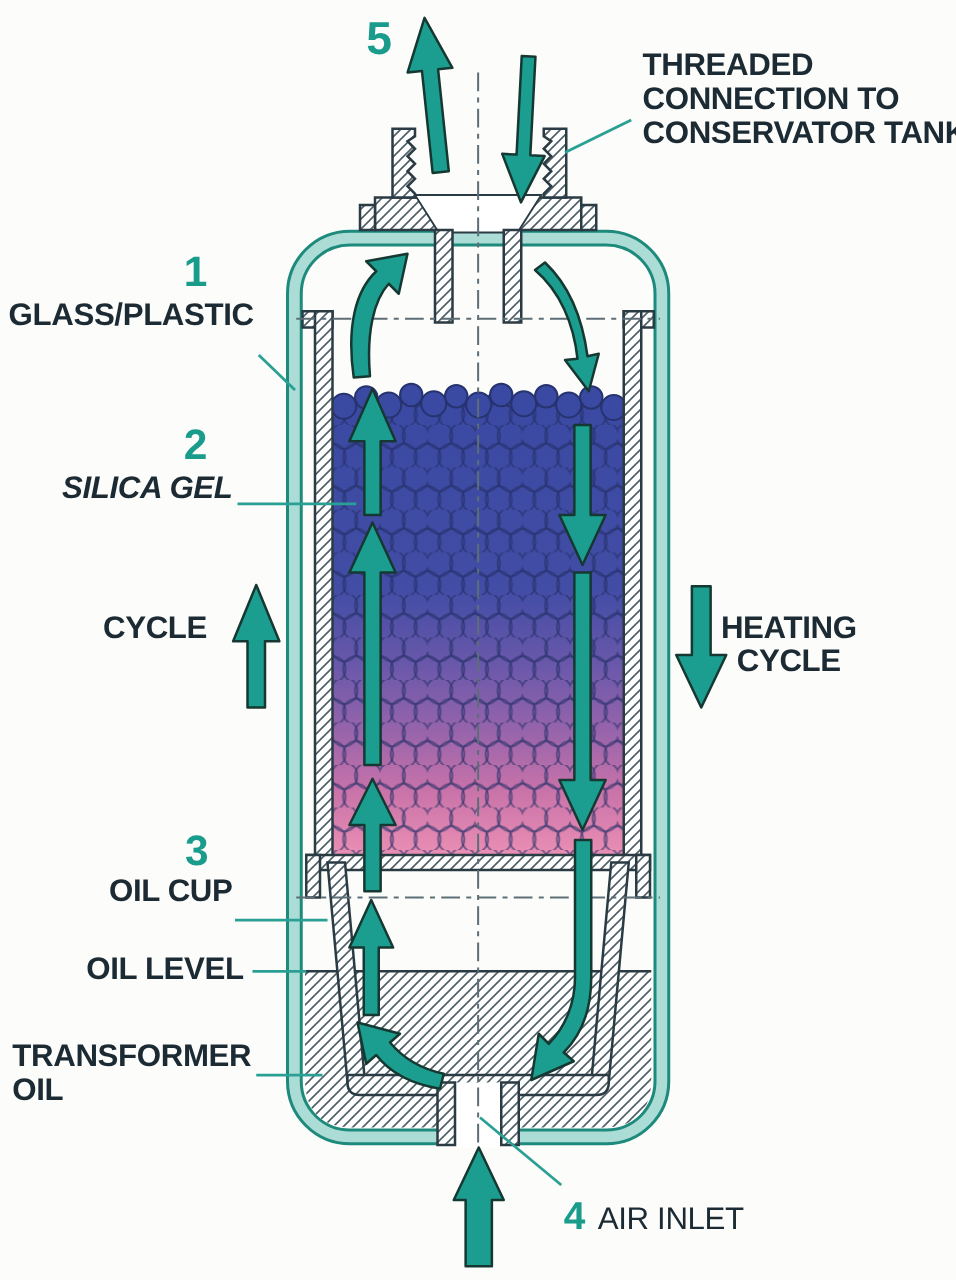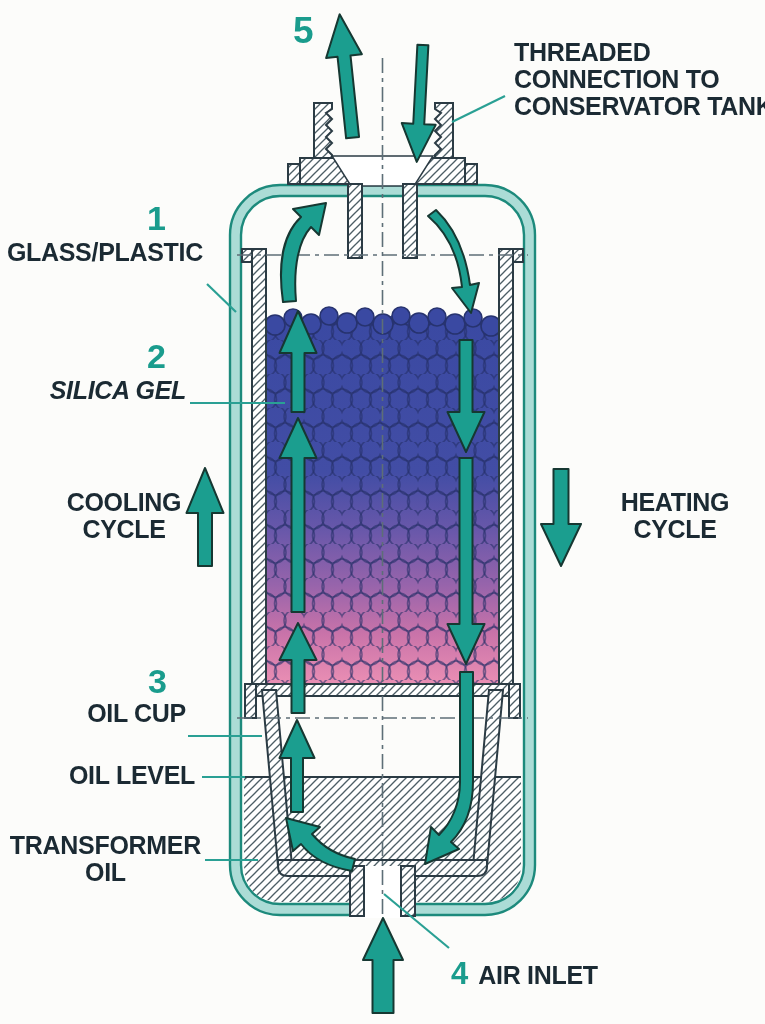--- a/index.html
+++ b/index.html
@@ -7,30 +7,30 @@
     width:765px;height:1024px;position:relative;overflow:hidden;
     background:#fcfcfa;
     font-family:"Liberation Sans", sans-serif;
   }
   .stage{position:absolute;inset:0;}
   svg.diagram{position:absolute;left:0;top:0;}
   .lbl{
     position:absolute;color:#1b2a33;font-size:25px;font-weight:600;
     line-height:27px;letter-spacing:-0.3px;white-space:nowrap;
   }
-  .lbl.right{text-align:center;}
+  .lbl.right{text-align:left;}
   .lbl.center{text-align:center;}
   .num{
     position:absolute;color:#1a9c8d;font-weight:700;font-size:34px;
     line-height:34px;letter-spacing:0;
   }
   .num.big{font-size:37px;}
   .inline-row{position:absolute;display:flex;align-items:baseline;gap:10px;}
   .inline-row .inum{color:#1a9c8d;font-weight:700;font-size:31px;}
-  .inline-row .itxt{color:#1b2a33;font-weight:700;font-size:25px;letter-spacing:-0.3px;margin-top:20px;}
+  .inline-row .itxt{color:#1b2a33;font-weight:400;font-size:25px;letter-spacing:-0.3px;margin-top:20px;}
 </style>
 </head>
 <body>
 
 <div class="stage">
 
   <svg class="diagram" width="765" height="1024" viewBox="0 0 765 1024">
     <defs>
       <pattern id="hatch" width="8" height="8" patternUnits="userSpaceOnUse">
         <rect width="8" height="8" fill="#ffffff"></rect>
@@ -173,25 +173,24 @@
   <div class="lbl right" style="right:562px;top:239px;">
     <div>GLASS/PLASTIC</div>
   </div>
 
   <div class="num" style="left:147px;top:339px;">2</div>
   <div class="lbl right" style="right:579px;top:377px;font-style:italic;">
     <div>SILICA GEL</div>
   </div>
 
   <div class="lbl center" style="left:58px;top:489px;width:132px;">
-    <div>COOLING</div>
     <div>CYCLE</div>
   </div>
 
-  <div class="lbl center" style="left:572px;top:489px;width:118px;margin-left:44px;">
+  <div class="lbl center" style="left:572px;top:489px;width:118px;">
     <div>HEATING</div>
     <div>CYCLE</div>
   </div>
 
   <div class="num" style="left:148px;top:664px;">3</div>
   <div class="lbl right" style="right:579px;top:700px;">
     <div>OIL CUP</div>
   </div>
 
   <div class="lbl right" style="right:564px;top:832px;">

